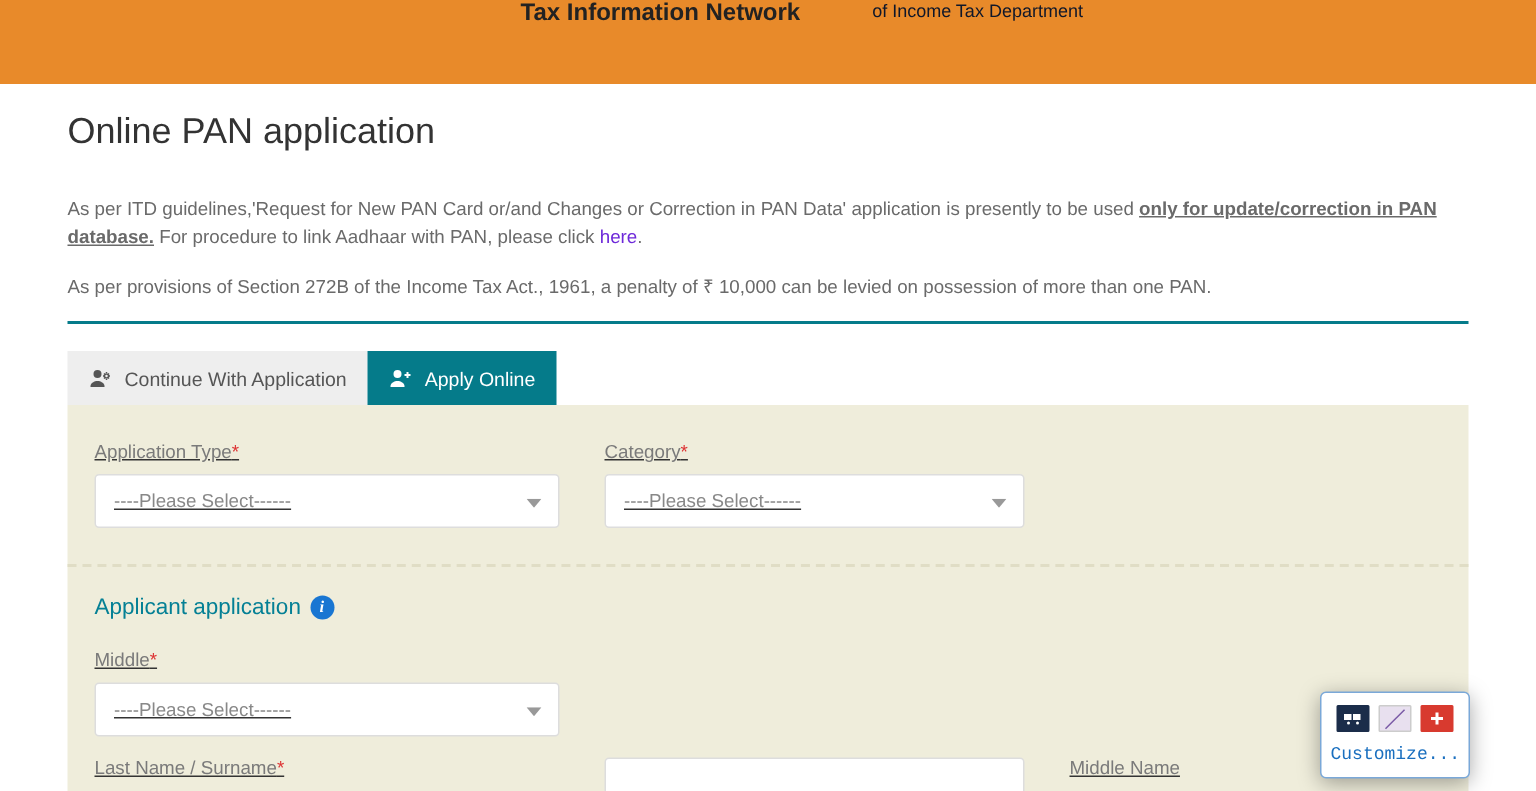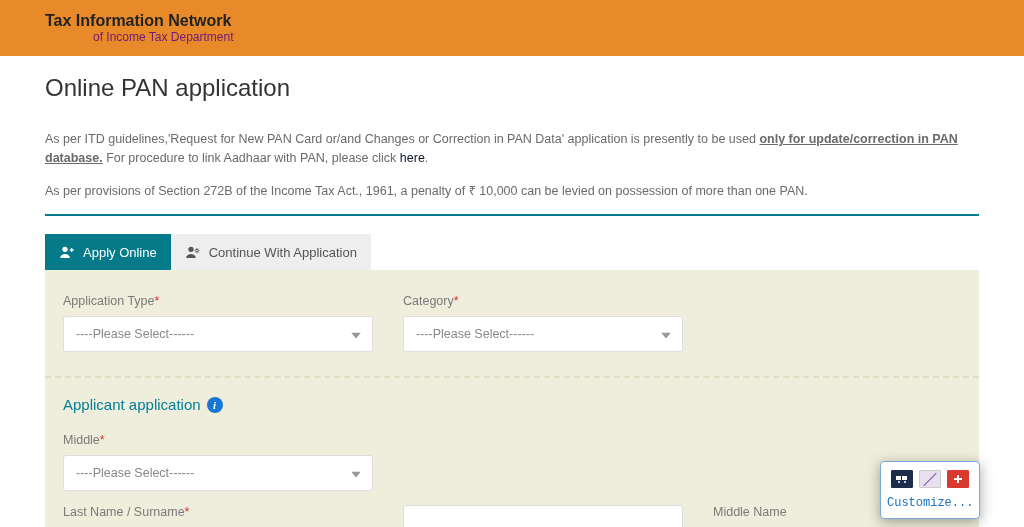--- a/index.html
+++ b/index.html
@@ -1,34 +1,34 @@
 <!DOCTYPE html>
 <html><head>
   <meta charset="utf-8">
   <style>
     * { box-sizing: border-box; margin: 0; padding: 0; }
     body { font-family: Arial, Helvetica, sans-serif; font-size: 13px; color: #333; background: #fff; }
-    .header-banner { background: #e88a2a; height: 56px; padding-left: 45px; display: flex; flex-direction: column; justify-content: center; }
+    .header-banner { background: #e88a2a; height: 56px; padding-left: 45px; display: flex; flex-direction: row; justify-content: center; }
     .header-title { font-size: 16px; color: #222; font-weight: bold; }
-    .header-subtitle { font-size: 12px; color: #701a75; padding-left: 48px; }
+    .header-subtitle { font-size: 12px; color: #0f172a; padding-left: 48px; }
     .container { padding: 12px 45px 0 45px; }
     .page-title { font-size: 24px; color: #333; font-weight: normal; margin-bottom: 28px; margin-top: 6px; }
     .info-text { color: #6a6a6a; font-size: 12.5px; line-height: 1.5; margin-bottom: 14px; }
     .info-text .underline { text-decoration: underline; font-weight: bold; }
-    .info-text a { color: #0f172a; text-decoration: none; }
+    .info-text a { color: #6d28d9; text-decoration: none; }
     .rupee { font-family: Arial; text-align: right; }
     .divider { border: none; border-top: 2px solid #057b8a; margin-top: 10px; margin-bottom: 0; }
     .tabs { display: flex; margin-top: 18px; }
     .tab { display: flex; align-items: center; gap: 8px; padding: 10px 14px; font-size: 13px; cursor: pointer; }
     .tab.active { background: #057b8a; color: #fff; }
     .tab.inactive { background: #eee; color: #555; }
     .tab-icon svg { width: 16px; height: 16px; display: block; }
     .form-panel { background: #efeddb; padding: 24px 18px; margin-top: 0; border-bottom: 2px dashed #e0ddc5; }
     .form-row { display: flex; gap: 30px; }
-    .form-group { flex: 1; min-width: 0; }
+    .form-group { flex: 1; min-width: 0; text-decoration: underline; }
     .form-group.narrow { flex: 0 0 310px; }
     .form-label { color: #7a7a7a; font-size: 12.5px; display: block; margin-bottom: 8px; }
     .req { color: #d33; }
     .select-wrap { position: relative; }
     .select-field { width: 100%; background: #fff; border: 1px solid #ddd; border-radius: 3px; padding: 10px 30px 10px 12px; font-size: 12.5px; color: #888; appearance: none; cursor: pointer; }
     .select-caret { position: absolute; right: 12px; top: 50%; transform: translateY(-50%); pointer-events: none; color: #999; }
     .section2 { background: #efeddb; padding: 18px 18px 24px 18px; }
     .section-title { color: #058095; font-size: 15px; font-weight: normal; display: flex; align-items: center; gap: 6px; margin-bottom: 20px; }
     .info-badge { display: inline-flex; width: 16px; height: 16px; border-radius: 50%; background: #1976d2; color: #fff; align-items: center; justify-content: center; font-family: Georgia, serif; font-style: italic; font-size: 11px; font-weight: bold; }
     .text-field { width: 100%; background: #fff; border: 1px solid #ddd; border-radius: 3px; padding: 10px 12px; font-size: 12.5px; color: #333; }
@@ -57,41 +57,41 @@
     <span>As per ITD guidelines,'Request for New PAN Card or/and Changes or Correction in PAN Data' application is presently to be used </span><span class="underline">only for update/correction in PAN database.</span><span> For procedure to link Aadhaar with PAN, please click </span><a href="#">here</a><span>.</span>
   </p>
 
   <p class="info-text">
     <span>As per provisions of Section 272B of the Income Tax Act., 1961, a penalty of </span><span class="rupee">₹ 10,000</span><span> can be levied on possession of more than one PAN.</span>
   </p>
 
   <hr class="divider">
 
   <div class="tabs">
+    <div class="tab inactive">
+      <span class="tab-icon">
+        <svg viewBox="0 0 24 24" fill="currentColor">
+            <circle cx="9" cy="8" r="4"></circle>
+            <path d="M2 20c0-3 4-5 7-5s7 2 7 5v1H2z"></path>
+            <circle cx="18" cy="10" r="2" fill="none" stroke="currentColor" stroke-width="1.5"></circle>
+            <path d="M18 6v1M18 13v1M14.5 10h1M20.5 10h1M15.5 7.5l.7.7M19.8 11.8l.7.7M19.8 8.2l.7-.7M15.5 12.5l.7-.7" stroke="currentColor" stroke-width="1.5"></path>
+          </svg>
+      </span>
+      <span>Continue With Application</span>
+    </div>
     <div class="tab active">
       <span class="tab-icon">
         <svg viewBox="0 0 24 24" fill="currentColor">
             <circle cx="9" cy="8" r="4"></circle>
             <path d="M2 20c0-3 4-5 7-5s7 2 7 5v1H2z"></path>
             <rect x="16" y="8" width="6" height="2"></rect>
             <rect x="18" y="6" width="2" height="6"></rect>
           </svg>
       </span>
       <span>Apply Online</span>
-    </div>
-    <div class="tab inactive">
-      <span class="tab-icon">
-        <svg viewBox="0 0 24 24" fill="currentColor">
-            <circle cx="9" cy="8" r="4"></circle>
-            <path d="M2 20c0-3 4-5 7-5s7 2 7 5v1H2z"></path>
-            <circle cx="18" cy="10" r="2" fill="none" stroke="currentColor" stroke-width="1.5"></circle>
-            <path d="M18 6v1M18 13v1M14.5 10h1M20.5 10h1M15.5 7.5l.7.7M19.8 11.8l.7.7M19.8 8.2l.7-.7M15.5 12.5l.7-.7" stroke="currentColor" stroke-width="1.5"></path>
-          </svg>
-      </span>
-      <span>Continue With Application</span>
     </div>
   </div>
 
   <div class="form-panel">
     <div class="form-row">
       <div class="form-group narrow">
         <label class="form-label"><span>Application Type</span><span class="req">*</span></label>
         <div class="select-wrap">
           <div class="select-field">----Please Select------</div>
           <span class="select-caret">

